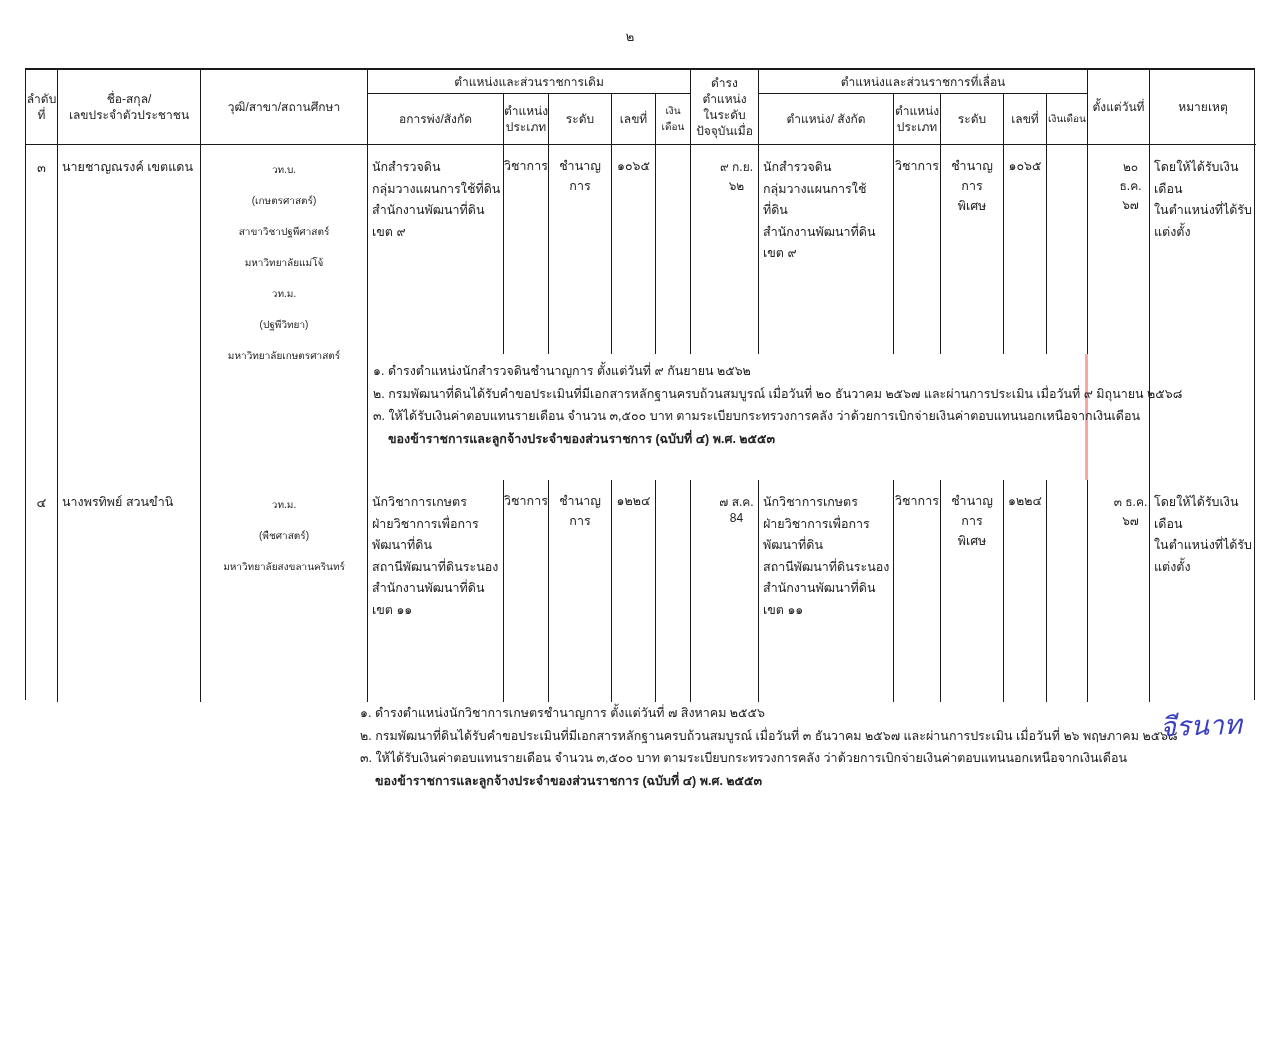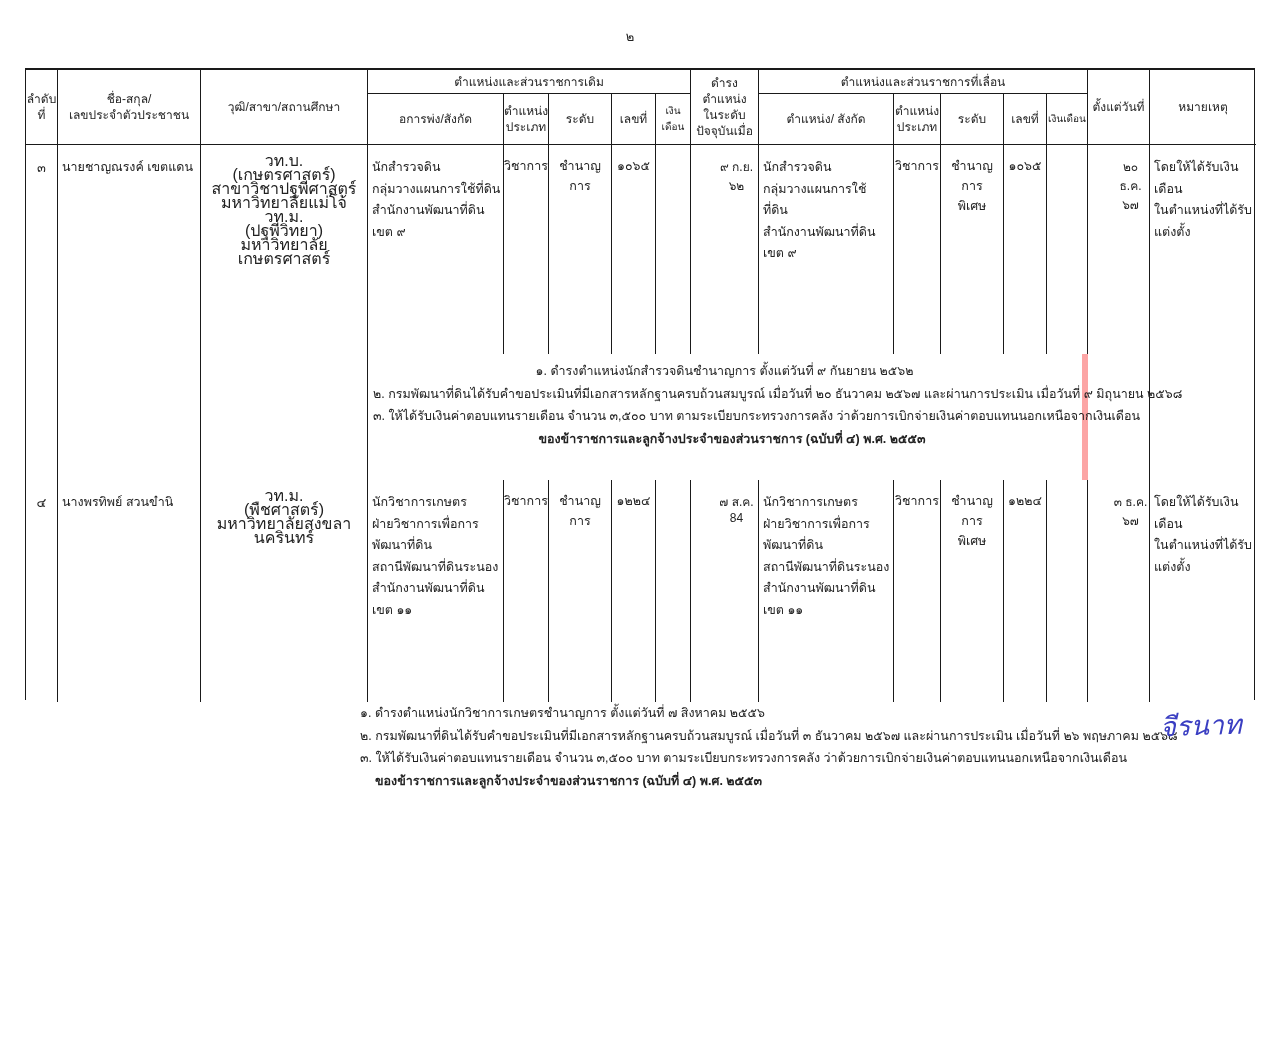--- a/index.html
+++ b/index.html
@@ -20,25 +20,25 @@
   }
   .hc { border-right:1px solid #1a1a1a; display:flex; flex-direction:column; align-items:center; justify-content:center; text-align:center; line-height:16px; padding:1px; font-size:12px; overflow:hidden; }
   .hb { border-bottom:1px solid #1a1a1a; }
   .sm { font-size:10px; }
   .lines { white-space:pre-line; }
   .bc { border-right:1px solid #1a1a1a; padding-top:12px; overflow:hidden; }
   .nr { border-right:none; }
   .tc { text-align:center; }
   .tl { text-align:left; padding-left:4px; padding-right:2px; }
   .pos { line-height:21.5px; font-size:12.5px; }
-  .qual { line-height:14px; padding-top:9px; font-size:16px; }
+  .qual { line-height:31px; padding-top:9px; font-size:10px; }
   .lvl { line-height:20px; font-size:12.5px;font-family:Liberation Mono, monospace; }
   .dt { font-size:12px;margin-left:24px; }
   .rem { line-height:21.5px; font-size:12.5px; padding-top:12px; padding-left:4px; padding-right:2px; }
-  .notes-cell { border-right:6px solid #fca5a5; padding:6px 6px 0 5px;text-align:center; }
+  .notes-cell { border-right:3px solid #fca5a5; padding:6px 6px 0 5px; }
   .note-line { line-height:22.6px; font-size:12.5px; white-space:nowrap; }
   .indent { padding-left:15px;font-weight:bold; }
   .notes-free { position:absolute; left:360px; top:702px; width:800px; }
   .signature { position:absolute; left:1160px; top:704px; font-size:27px; font-style:italic; transform:rotate(-2deg); }
 </style>
 </head>
 <body>
 
 <div class="pageno">๒</div>
 

